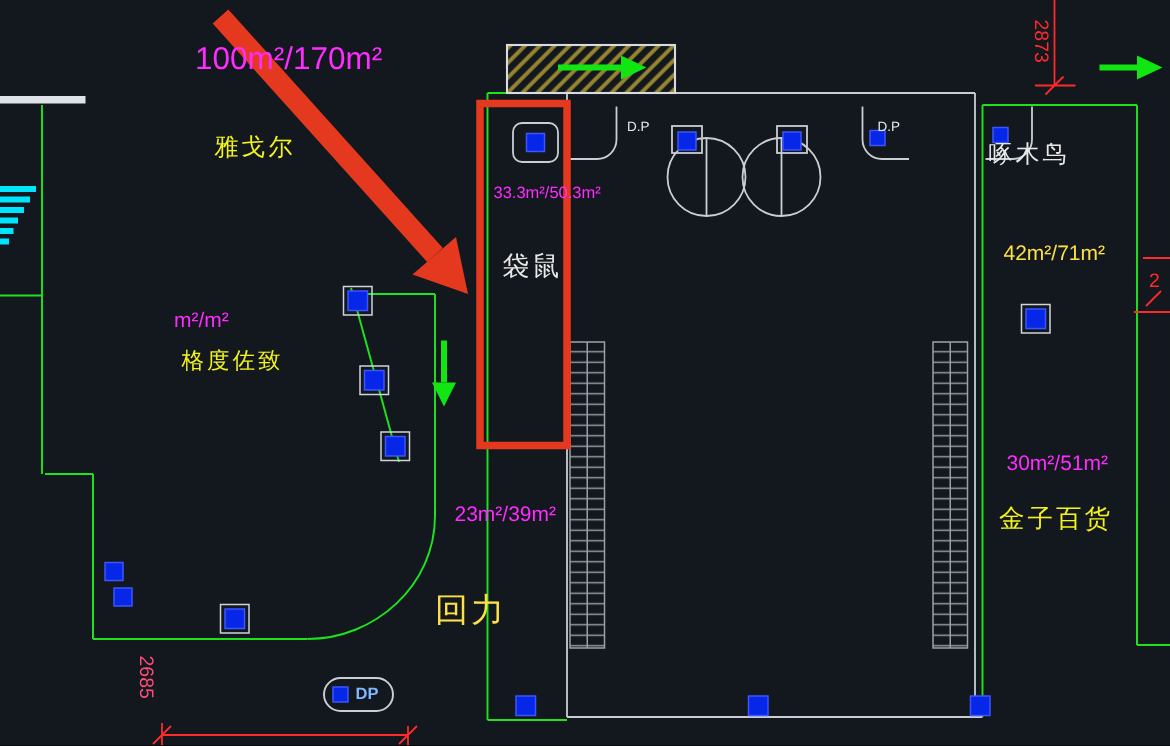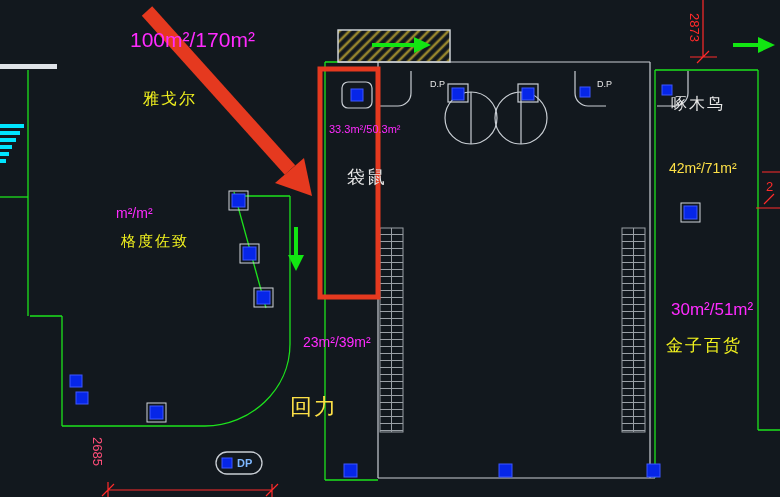--- a/index.html
+++ b/index.html
@@ -7,21 +7,21 @@
   .plan {
     position:relative; width:780px; height:497px;
     background:#12181e; overflow:hidden;
     font-family:"Liberation Sans","DejaVu Sans",sans-serif;
   }
   .plan svg { position:absolute; left:0; top:0; z-index:1; }
   .txt { position:absolute; white-space:nowrap; line-height:1.1; z-index:2; }
   .magenta { color:#ff2bff; }
   .yellow  { color:#f2f21e; }
   .green   { color:#fde047; }
-  .white   { color:#e8e8e8;margin-left:12px; }
+  .white   { color:#e8e8e8; }
   .red     { color:#ff2a2a; }
   .pink    { color:#ff4d79; }
   .blue    { color:#7fb8ff;font-weight:bold; }
   .rot { transform:rotate(90deg); transform-origin:0 0; }
   .cjk { letter-spacing:2px;font-family:Liberation Serif, serif; }
 </style>
 </head>
 <body>
 
 <div class="plan">
@@ -148,21 +148,21 @@
 
   <div class="txt magenta" style="left:303px;top:335px;font-size:14px">23m²/39m²</div>
   <div class="txt green cjk" style="left:290px;top:395px;font-size:22px">回力</div>
 
   <div class="txt white" style="left:418px;top:80px;font-size:9px">D.P</div>
   <div class="txt white" style="left:585px;top:80px;font-size:9px">D.P</div>
 
   <div class="txt white cjk" style="left:659px;top:95px;font-size:16px">啄木鸟</div>
   <div class="txt green" style="left:669px;top:161px;font-size:14px">42m²/71m²</div>
 
-  <div class="txt magenta" style="left:671px;top:301px;font-size:17px">30m²/51m²</div>
+  <div class="txt magenta" style="left:671px;top:301px;font-size:14px">30m²/51m²</div>
   <div class="txt yellow cjk" style="left:666px;top:337px;font-size:17px">金子百货</div>
 
   <div class="txt blue" style="left:237px;top:457px;font-size:11px">DP</div>
 
   <div class="txt red rot" style="left:701px;top:13px;font-size:13px">2873</div>
   <div class="txt pink rot" style="left:104px;top:437px;font-size:13px">2685</div>
   <div class="txt red" style="left:766px;top:180px;font-size:13px">2</div>
 
 </div>
 

